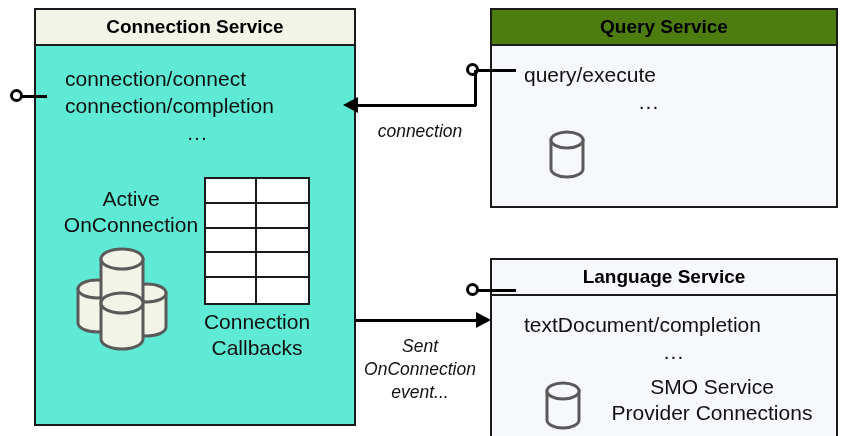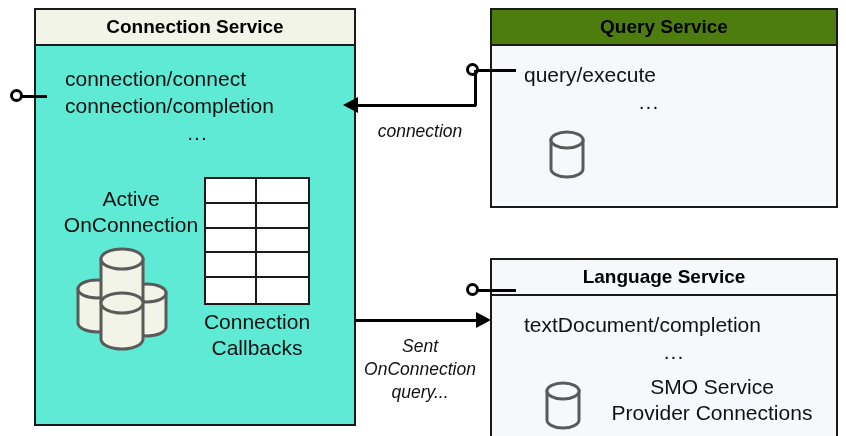--- a/index.html
+++ b/index.html
@@ -323,17 +323,17 @@
       <div>connection</div>
     </div>
   </div>
 
   <div>
     <span class="conn-line conn-h" style="left:356px; top:319px; width:122px;"></span>
     <span class="arrow-head arrow-right" style="left:476px; top:312px;"></span>
     <div class="conn-label" style="left:358px; top:335px; width:124px;">
       <div>Sent</div>
       <div>OnConnection</div>
-      <div>query...</div>
+      <div>event...</div>
     </div>
   </div>
 
 </div>
 
 </body></html>

